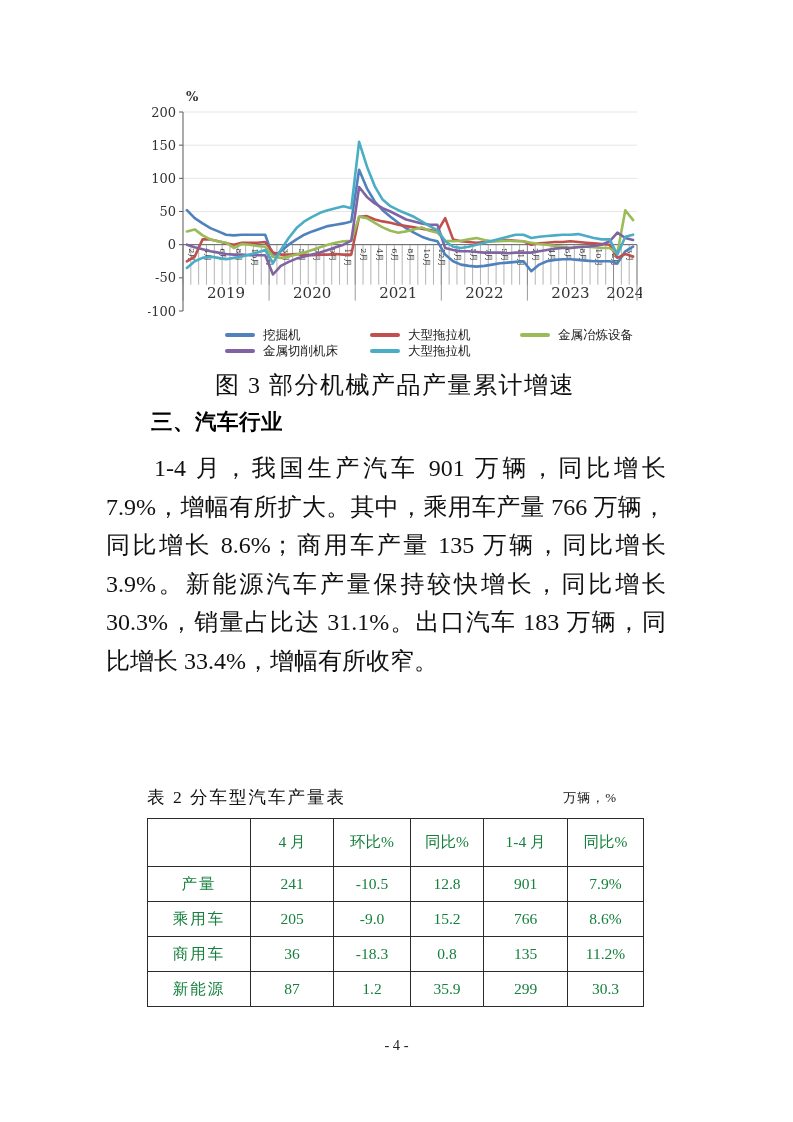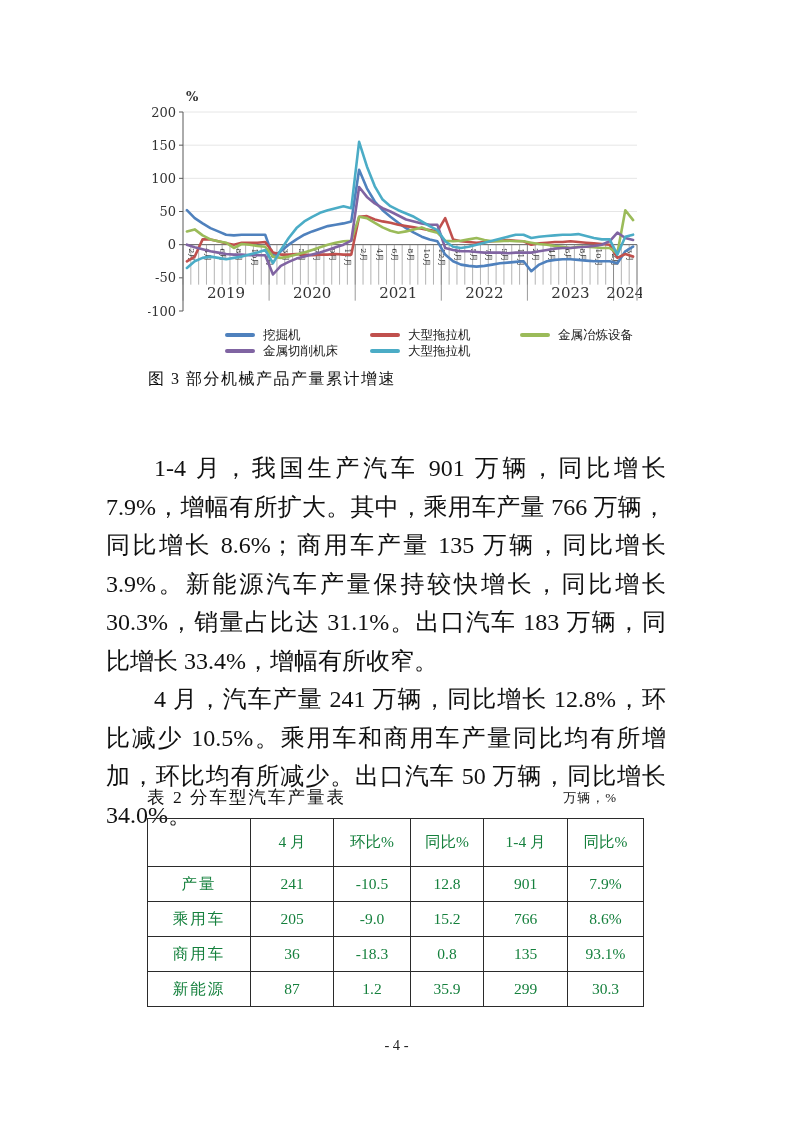--- a/index.html
+++ b/index.html
@@ -8,22 +8,22 @@
     background:#ffffff;overflow:hidden;
     font-family:"Liberation Serif","DejaVu Serif",serif;color:#1a1a1a;
   }
   .chart-block{position:absolute;left:148px;top:84px;width:494px;height:280px;}
   #chart-svg{position:absolute;left:0;top:0;}
   #chart-svg text{font-family:"DejaVu Serif","Liberation Serif",serif;fill:#333;}
   .legend-item{position:absolute;height:14px;line-height:14px;white-space:nowrap;}
   .legend-swatch{display:inline-block;width:30px;height:4px;border-radius:2px;vertical-align:middle;margin-right:4px;}
   .legend-label{font-size:12.5px;vertical-align:middle;color:#222;}
   .fig-caption{
-    position:absolute;left:148px;top:369px;width:494px;
-    font-size:16px;letter-spacing:1.5px;color:#111;
+    position:absolute;left:148px;top:369px;width:494px;text-align:center;
+    font-size:24px;letter-spacing:1.5px;color:#111;
   }
   .sec-heading{
     position:absolute;left:151px;top:407px;margin:0;
     font-family:"Liberation Sans","DejaVu Sans",sans-serif;
     font-size:21.5px;font-weight:700;color:#000;letter-spacing:0.5px;
   }
   .body-text{position:absolute;left:106px;top:449px;width:560px;}
   .body-text p{
     margin:0;text-indent:2em;text-align:justify;text-justify:inter-ideograph;
     font-size:24px;line-height:38.5px;color:#111;
@@ -205,24 +205,24 @@
       </div>
       <div class="legend-item" style="left:222px;top:259px;">
         <span class="legend-swatch" style="background: rgb(75, 172, 198);"></span>
         <span class="legend-label">大型拖拉机</span>
       </div>
     </div>
   </div>
 
   <div class="fig-caption">图 3 部分机械产品产量累计增速</div>
 
+  <h2 class="sec-heading">三、汽车行业</h2>
 
   <div class="body-text">
     <p>1-4 月，我国生产汽车 901 万辆，同比增长 7.9%，增幅有所扩大。其中，乘用车产量 766 万辆，同比增长 8.6%；商用车产量 135 万辆，同比增长 3.9%。新能源汽车产量保持较快增长，同比增长 30.3%，销量占比达 31.1%。出口汽车 183 万辆，同比增长 33.4%，增幅有所收窄。</p>
-    <p>4 月，汽车产量 241 万辆，同比增长 12.8%，环比减少 10.5%。乘用车和商用车产量同比均有所增加，环比均有所减少。出口汽车 50 万辆，同比增长 34.0%。</p>
   </div>
 
   <div class="table-title-row">
     <span class="tbl-title">表 2 分车型汽车产量表</span>
     <span class="tbl-unit">万辆，%</span>
   </div>
 
   <table class="data-table">
     <colgroup>
       <col style="width:103px">
@@ -258,21 +258,21 @@
         <td>15.2</td>
         <td>766</td>
         <td>8.6%</td>
       </tr>
       <tr>
         <th class="rowlabel">商用车</th>
         <td>36</td>
         <td>-18.3</td>
         <td>0.8</td>
         <td>135</td>
-        <td>93.1%</td>
+        <td>11.2%</td>
       </tr>
       <tr>
         <th class="rowlabel">新能源</th>
         <td>87</td>
         <td>1.2</td>
         <td>35.9</td>
         <td>299</td>
         <td>30.3</td>
       </tr>
     </tbody>

